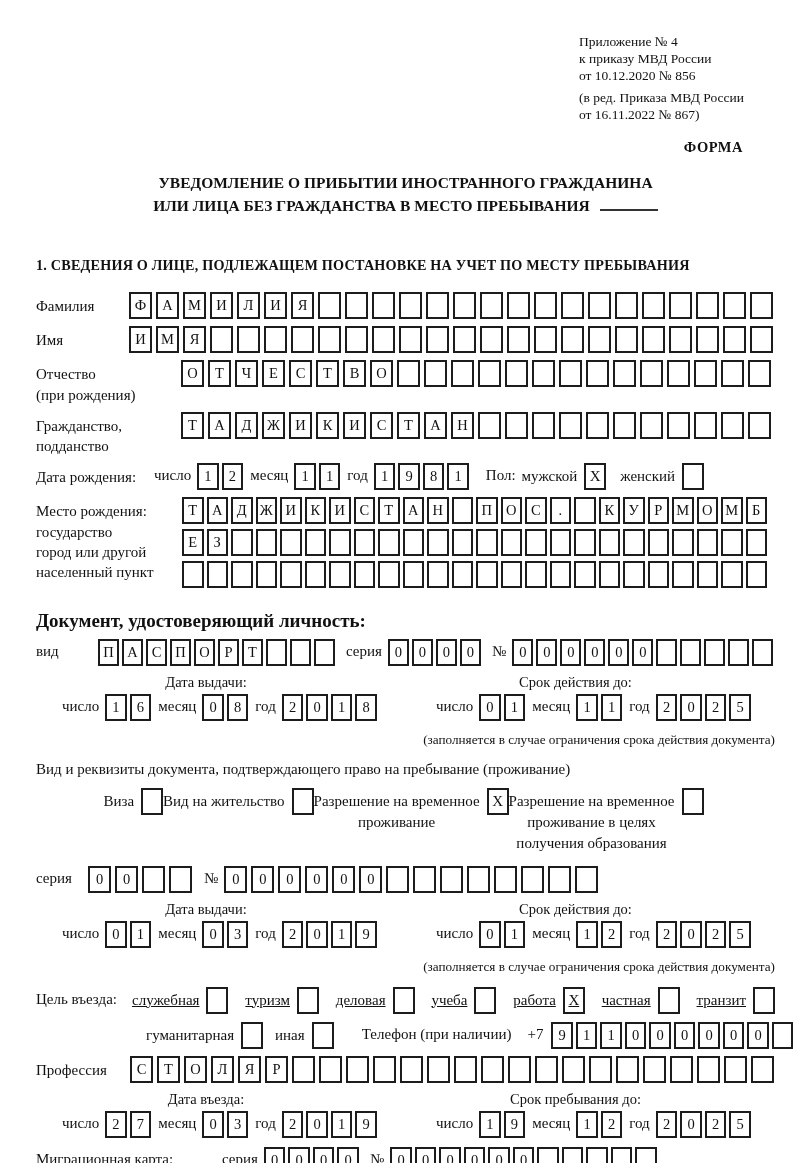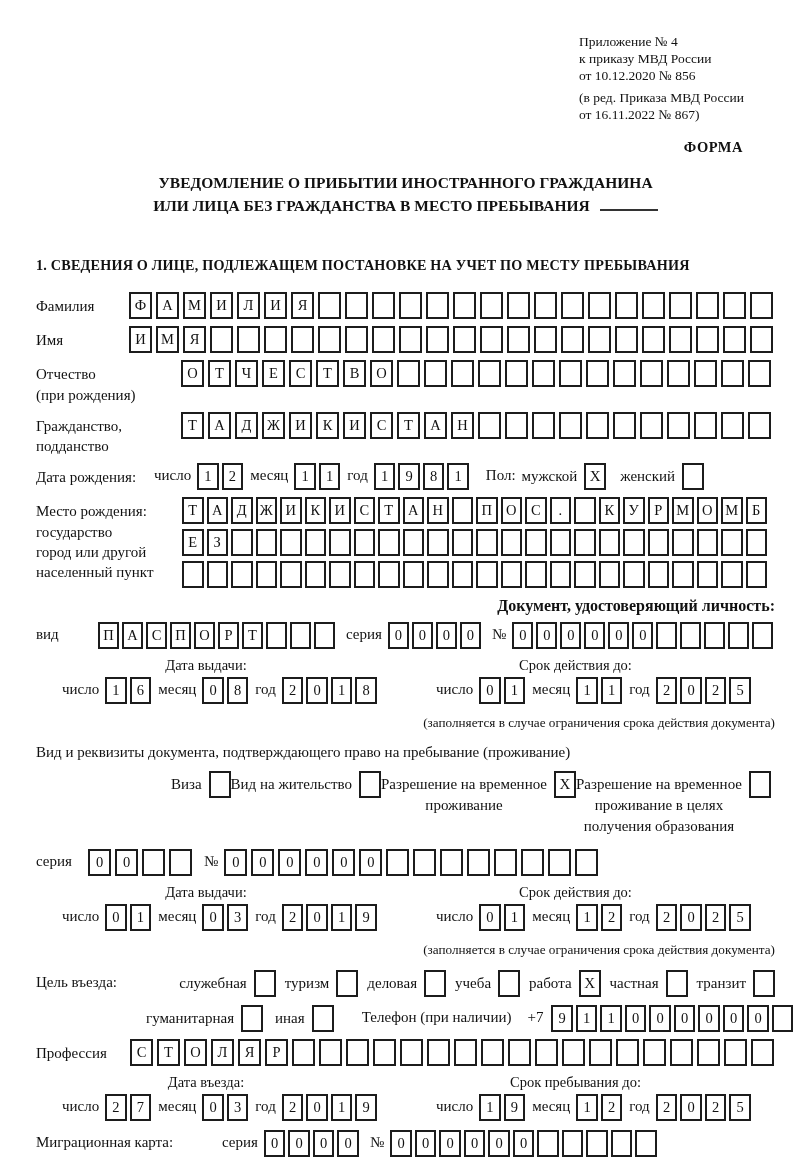--- a/index.html
+++ b/index.html
@@ -46,38 +46,38 @@
 
   
   .cb {
     display:inline-flex; align-items:center; justify-content:center;
     width:22px; height:27px; border:2px solid #1c1c1c; font-size:15px;
     flex:0 0 auto; background:#fff;
   }
   .cbitem { display:inline-flex; align-items:flex-start; gap:7px; }
   .cblabel { white-space:pre-line; text-align:center; line-height:1.4; padding-top:3px; }
 
-  .center-bold { text-align:right; font-weight:bold; font-size:16px; margin-top:9px; }
+  .center-bold { text-align:left; font-weight:bold; font-size:19px; margin-top:22px; }
 
   
   .docrow { display:flex; align-items:flex-start; margin-top:7px; }
 
   
   .dates { display:flex; margin-top:8px; }
   .dates .half-l { width:46%; }
   .dates .half-r { flex:1; }
   .dcap { text-align:center; font-size:14.5px; margin-bottom:3px; }
   .dgroup { display:flex; align-items:flex-start; }
   .dgroup .cells { margin-right:4px; }
   .pad-l { padding-left:26px; }
   .note-r { text-align:right; font-size:13.2px; margin-top:11px; }
 
   .intro { font-size:15px; line-height:1.55; margin-top:10px; }
 
-  .optrow { display:flex; align-items:flex-start; justify-content:flex-end; margin-top:6px; padding-right:4px; }
+  .optrow { display:flex; align-items:flex-start; justify-content:center; margin-top:6px; padding-right:4px; }
 
   .purpose-line1 { display:flex; align-items:flex-start; margin-top:12px; gap:9px; }
   .purpose-line2 { display:flex; align-items:flex-start; margin-top:8px; margin-left:110px; gap:10px; }
   .phone-wrap { display:flex; align-items:flex-start; margin-left:18px; }
   .phone-prefix { font-size:15px; padding:4px 8px 0 0; }
 
   .mig { display:flex; align-items:flex-start; margin-top:9px; }
 </style>
 </head>
 <body>
@@ -536,21 +536,21 @@
             <span class="cell">2</span>
             <span class="cell">5</span>
           </span>
         </div>
       <div class="note-r">(заполняется в случае ограничения срока действия документа)</div>
     </div>
   </div>
 
   <div class="purpose-line1">
     <span class="word">Цель въезда:</span>
-    <div class="dgroup" style="gap:9px; flex:1; justify-content:flex-end;">
+    <div class="dgroup" style="gap:9px; flex:1; justify-content:space-between;text-decoration:underline;">
         <span class="cbitem">
           <span class="cblabel">служебная</span>
           <span class="cb"></span>
         </span>
         <span class="cbitem">
           <span class="cblabel">туризм</span>
           <span class="cb"></span>
         </span>
         <span class="cbitem">
           <span class="cblabel">деловая</span>

